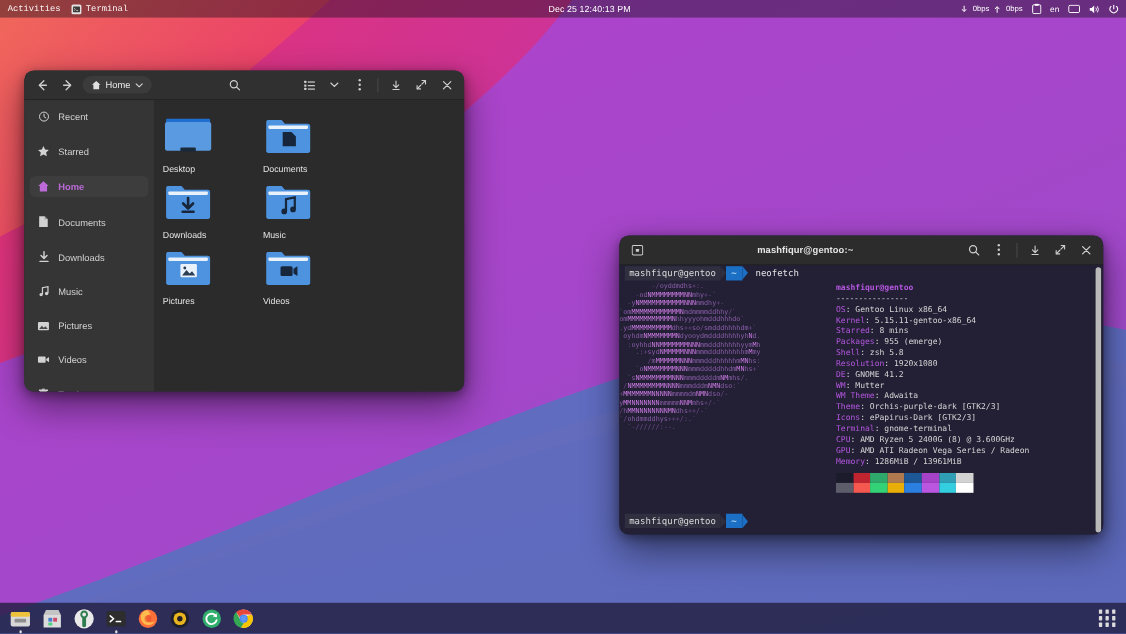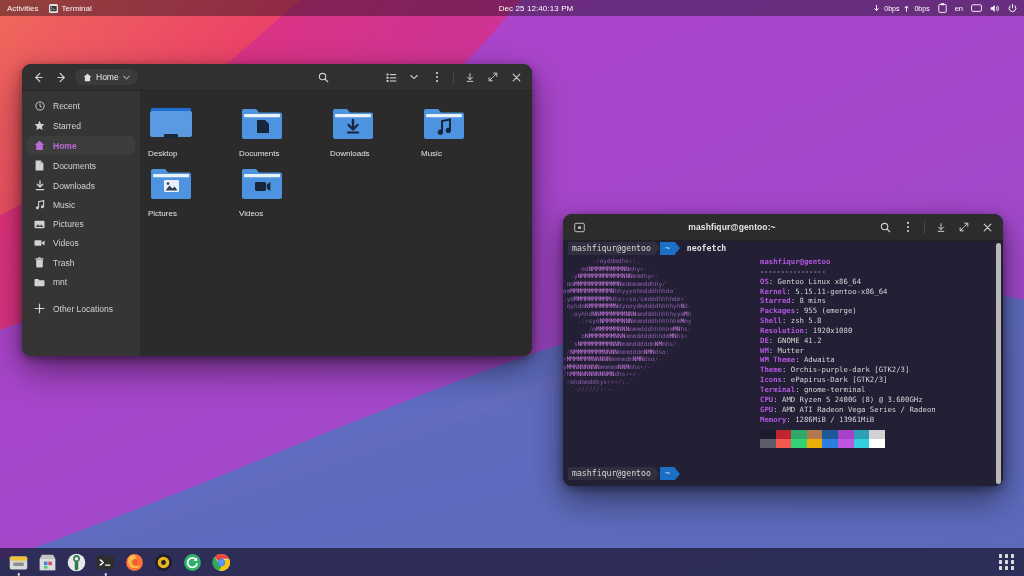--- a/index.html
+++ b/index.html
@@ -15,21 +15,21 @@
   #wallpaper svg { position:absolute; inset:0; width:100%; height:100%; display:block; }
 
   
   #topbar {
     position:absolute; top:0; left:0; width:1024px; height:16px;
     background:rgba(20,12,22,0.42);
     display:flex; align-items:center;
     color:#ffffff; font-size:8px; z-index:60;
   }
   .tb-left { display:flex; align-items:center; gap:10px; padding-left:7px; }
-  .tb-item { display:flex; align-items:flex-start; gap:4px; cursor:default; opacity:.96; }
+  .tb-item { display:flex; align-items:flex-start; gap:4px; cursor:default; opacity:.96;font-family:Liberation Mono, monospace; }
   .tb-appicon {
     width:9px; height:9px; border-radius:1.5px; background:#e8e8e8;
     display:flex; align-items:center; justify-content:center;
   }
   .tb-appicon svg { width:7px; height:7px; }
   .tb-center {
     position:absolute; left:0; right:0; text-align:center;
     font-size:8px; letter-spacing:.1px; pointer-events:none;
   }
   .tb-center span { pointer-events:auto;margin-left:48px; }
@@ -57,30 +57,30 @@
     display:flex; align-items:center; justify-content:center;
     color:#cfcfcf; cursor:pointer;
   }
   .hdr-title {
     flex:1; text-align:center; color:#e6e6e6;
     font-size:8.5px; font-weight:bold; letter-spacing:.1px;
   }
   .hdr-sep { width:1px; height:13px; background:#474747; margin:0 2px; }
 
   
-  #files { left:22px; top:64px; width:510px; height:292px; background:#2b2b2b; }
+  #files { left:22px; top:64px; width:400px; height:292px; background:#2b2b2b; }
   .pathbtn {
     display:flex; align-items:center; gap:4px;
     background:#3b3b3b; border-radius:10px;
     padding:3px 8px; color:#eaeaea; font-size:8.5px; cursor:pointer;
   }
   #files-body { display:flex; height:265px; }
   #sidebar {
     width:118px; background:#353535; padding:6px 5px 0 5px;
-    display:flex; flex-direction:column; gap:1px;
+    display:flex; flex-direction:column; gap:13px;
   }
   .side-item {
     display:flex; align-items:center; gap:8px;
     padding:4px 7px; border-radius:5px;
     color:#d2d2d2; font-size:8.5px; cursor:pointer; white-space:nowrap;
   }
   .side-item.active { background:#3d3d3d; color:#bb6ad8; font-weight:bold; }
   .side-item .ico { width:11px; flex:0 0 11px; }
   .side-sep { height:6px; }
   #content {
@@ -108,38 +108,38 @@
     font-size:8.2px; color:#dcdcdc;
   }
   .pl-seg {
     background:#2f2f3f; color:#d8d8d8; padding:1px 4px; line-height:11px;
   }
   .pl-arrow-a { width:0; height:0; border:6px solid transparent; border-left:5px solid #2f2f3f; border-right:0; }
   .pl-seg2 {
     background:#1b6fc4; color:#cfe6ff; padding:1px 5px; line-height:11px;
   }
   .pl-arrow-b { width:0; height:0; border:6px solid transparent; border-left:5px solid #1b6fc4; border-right:0; }
-  .cmdtxt { margin-left:7px; color:#e2e2e2;font-weight:bold; }
+  .cmdtxt { margin-left:7px; color:#e2e2e2; }
 
   #ascii {
     position:absolute; left:0; top:16px; width:200px;
     font-size:6.1px; line-height:7.55px; white-space:pre;
     font-family:"DejaVu Sans Mono", monospace;
     color:#8a5fa8; letter-spacing:0px;
   }
   #ascii .br { color:#c97ae0; }
   #ascii .dk { color:#6d4a87; }
 
   #info {
     position:absolute; left:197px; top:16px; right:14px;
     font-size:7.3px; line-height:9.85px;
     font-family:"DejaVu Sans Mono", monospace;
     color:#d6d6d6;
   }
-  #info .k { color:#b558e0; font-weight:bold; }
+  #info .k { color:#b558e0; font-weight:normal; }
   #info .hd { color:#b558e0; font-weight:bold; }
   #info .rule { color:#d6d6d6; letter-spacing:-0.3px; }
 
   #palette { position:absolute; left:197px; bottom:38px; }
   .prow { display:flex; }
   .prow div { width:15.6px; height:9px; }
 
   .botprompt {
     position:absolute; left:0; bottom:6px;
     display:flex; align-items:center; padding-left:5px; font-size:8.2px;

